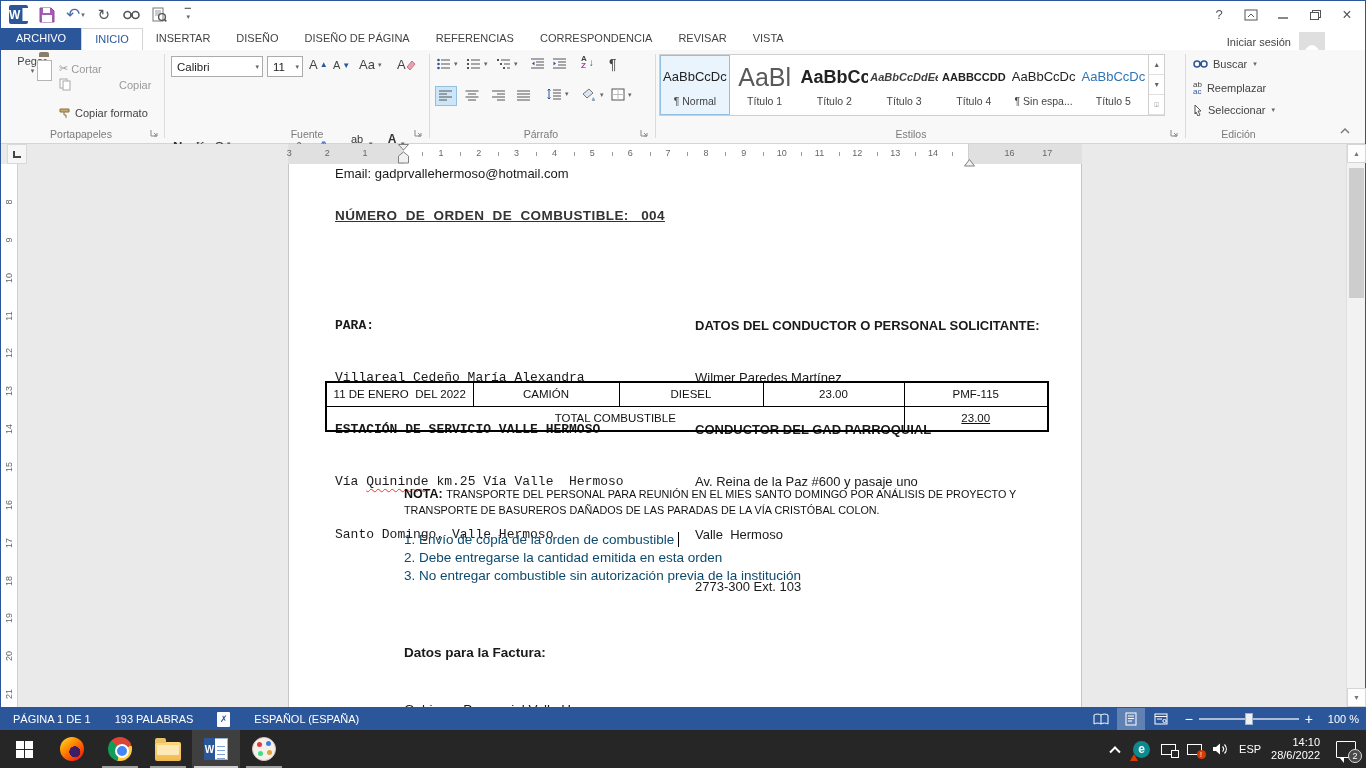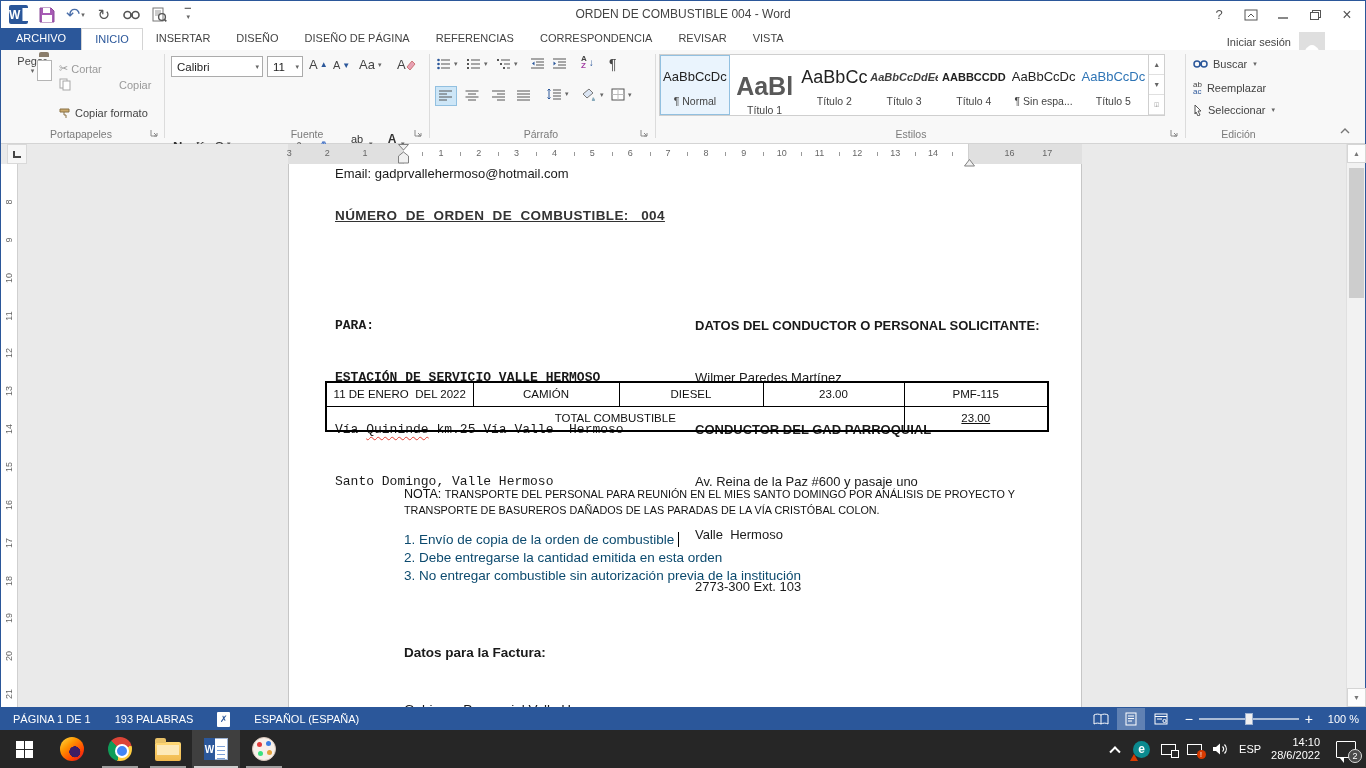--- a/index.html
+++ b/index.html
@@ -82,21 +82,21 @@
   .misspell { text-decoration:underline wavy #e03c31; text-decoration-thickness:1px; text-underline-offset:3px; }
   #doc-title { position:absolute; left:46px; top:44px; font-size:13.5px; font-weight:bold; text-decoration:underline; letter-spacing:.4px; white-space:pre-wrap; }
   #fuel-table { position:absolute; left:36px; top:217px; border-collapse:collapse; table-layout:fixed; }
   #fuel-table th, #fuel-table td { border:1px solid #000; text-align:center; vertical-align:middle; font-size:11.5px; color:#111; }
   #fuel-table { border:2px solid #000; }
   #fuel-table th { font-weight:bold; white-space:pre-line; height:52px; line-height:14px; }
   #fuel-table td { height:24px; white-space:pre-wrap; }
   #fuel-table .trow td { height:25px; }
   .tot-val { text-decoration:underline; }
   #nota { position:absolute; left:115px; top:322px; width:618px; font-size:10.8px; line-height:16px; color:#111; }
-  #nota .nl { font-size:12.5px; font-weight:normal; }
+  #nota .nl { font-size:12.5px; font-weight:bold; }
   .dlist { position:absolute; left:115px; font-size:13.5px; color:#0c4a6e; white-space:pre;text-align:center; }
   .caret { display:inline-block; width:1px; height:15px; background:#000; margin-left:4px; vertical-align:-3px; }
   #invoice { position:absolute; left:115px; top:440px; font-size:13.5px; line-height:19.3px; color:#1a1a1a; white-space:pre; }
   #invoice .it { font-weight:bold; }
 
   
   #vscroll { position:absolute; right:0px; top:143px; width:19px; height:563px; background:#f2f2f2; border-left:1px solid #e0e0e0; }
   .sc-btn { width:19px; height:19px; border:1px solid #d5d5d5; background:#fdfdfd; display:flex; align-items:center; justify-content:center; font-size:7px; color:#777; }
   .sc-btn.bottom { position:absolute; bottom:0; }
   #sc-thumb { position:absolute; left:2px; top:24px; width:15px; height:130px; background:#cdcdcd; }
@@ -186,21 +186,20 @@
               <path d="M3 4h6M3 6h6M3 8h4" stroke="#9a9a9a"></path>
               <circle cx="10" cy="10" r="3.4" fill="none" stroke="#555" stroke-width="1.4"></circle>
               <path d="M12.3 12.4l2 2" stroke="#555" stroke-width="1.6"></path>
             </svg>
       </span>
       <span class="qi" style="flex-direction:column; line-height:4px;">
             <span style="font-size:8px;color:#666;">▔</span>
             <span class="mini-arrow">▾</span>
           </span>
     </div>
-    <div id="title-text">ORDEN DE COMBUSTIBLE 004 - Word</div>
     <div id="win-controls">
       <span class="wc">?</span>
       <span class="wc">
             <svg width="14" height="12">
               <rect x="1" y="1" width="12" height="10" fill="none" stroke="#555"></rect>
               <path d="M4 8l3-3 3 3" fill="none" stroke="#555"></path>
             </svg>
           </span>
       <span class="wc">
             <svg width="12" height="10">
@@ -430,25 +429,25 @@
             <path d="M5 5l3 3M8 5v3h-3" stroke="#8a8a8a" fill="none"></path>
           </svg></span>
     <div class="gdiv" style="left:654px;"></div>
 
     <div class="styles-gallery">
       <div class="style-item selected">
         <span class="prev">AaBbCcDc</span>
         <span class="nm">¶ Normal</span>
       </div>
       <div class="style-item">
-        <span class="prev" style="font-size:25px; font-weight:bold; color:#595959;margin-top:9px;">AaBl</span>
+        <span class="prev" style="font-size:25px; font-weight:normal; color:#595959;">AaBl</span>
         <span class="nm">Título 1</span>
       </div>
       <div class="style-item">
-        <span class="prev" style="font-size:18px; font-weight:400;">AaBbCc</span>
+        <span class="prev" style="font-size:18px; font-weight:700;">AaBbCc</span>
         <span class="nm">Título 2</span>
       </div>
       <div class="style-item">
         <span class="prev" style="font-size:11px; font-style:italic; font-weight:bold; color:#404040;">AaBbCcDdEe</span>
         <span class="nm">Título 3</span>
       </div>
       <div class="style-item">
         <span class="prev" style="font-size:11px; font-weight:bold;">AABBCCDD</span>
         <span class="nm">Título 4</span>
       </div>
@@ -565,20 +564,21 @@
             <span class="vnum" style="top: 525.18px;">21</span>
           </div>
         </div>
 
     <div id="page">
       <div class="doc-line" style="left:46px; top:2px;">Email: gadprvallehermoso@hotmail.com</div>
       <div id="doc-title">NÚMERO  DE  ORDEN  DE  COMBUSTIBLE:   004</div>
 
       <div class="addr" style="left:46px; top:118px;font-family:Liberation Mono, monospace;">
         <div class="b">PARA:</div>
+        <div>Villareal Cedeño María Alexandra</div>
         <div class="b">ESTACIÓN DE SERVICIO VALLE HERMOSO</div>
         <div><span>Vía </span><span class="misspell">Quininde</span><span> km.25 Vía Valle  Hermoso</span></div>
         <div>Santo Domingo, Valle Hermoso</div>
       </div>
 
       <div class="addr" style="left:406px; top:118px;">
         <div class="b">DATOS DEL CONDUCTOR O PERSONAL SOLICITANTE:</div>
         <div>Wilmer Paredes Martínez</div>
         <div class="b">CONDUCTOR DEL GAD PARROQUIAL</div>
         <div>Av. Reina de la Paz #600 y pasaje uno</div>

